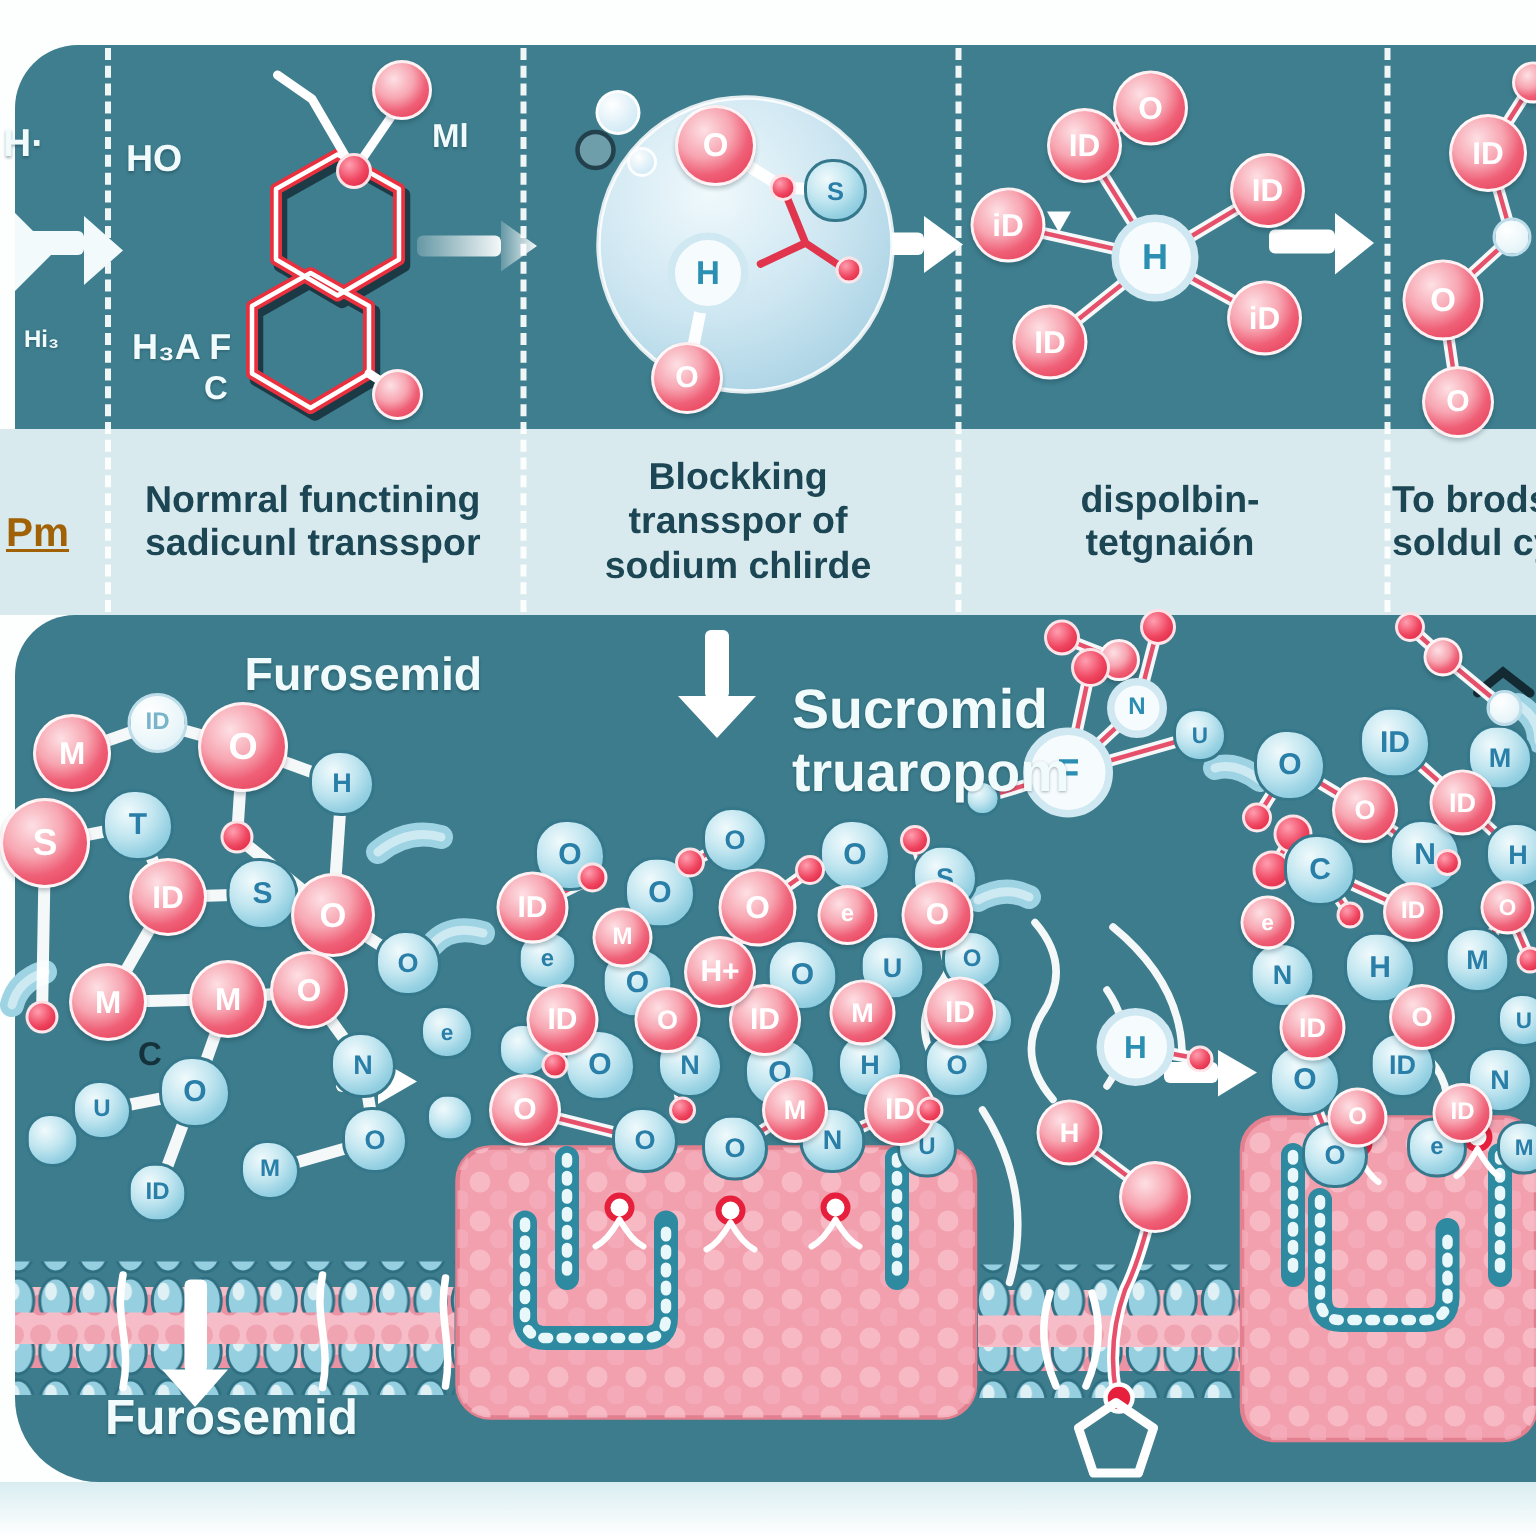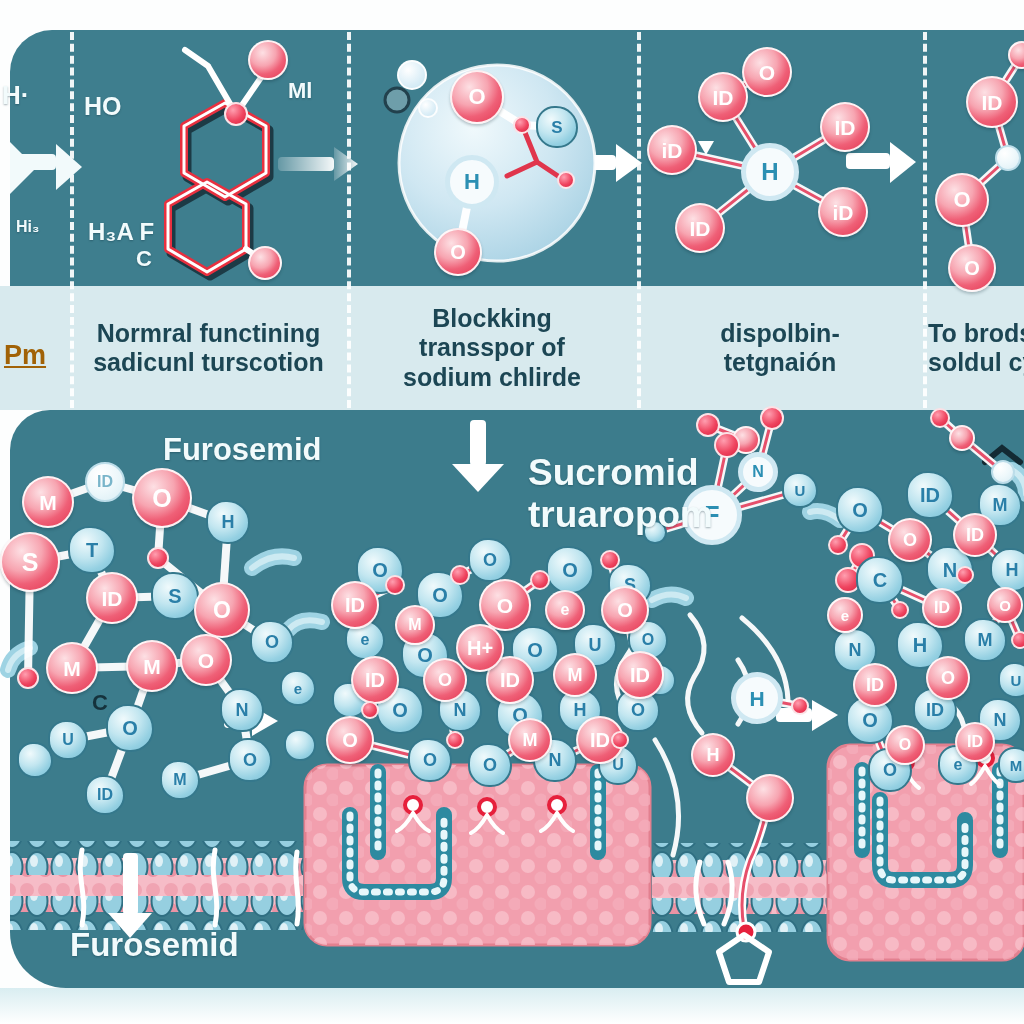--- a/index.html
+++ b/index.html
@@ -528,21 +528,21 @@
 
   <div class="lbl white" style="left:2px;top:80px;font-size:26px">H·</div>
   <div class="lbl white" style="left:16px;top:218px;font-size:16px">Hi₃</div>
   <div class="lbl white" style="left:84px;top:92px;font-size:25px">HO</div>
   <div class="lbl white" style="left:288px;top:78px;font-size:22px">Ml</div>
   <div class="lbl white" style="left:88px;top:218px;font-size:24px">H₃A F</div>
   <div class="lbl white" style="left:136px;top:246px;font-size:22px">C</div>
 
   <div class="lbl dark" style="left:4px;top:340px;font-size:27px">Pm</div>
   <div class="cap" style="left:70px;width:277px">Normral functining
-sadicunl turscotion</div>
+sadicunl transspor</div>
   <div class="cap" style="left:347px;width:290px">Blockking
 transspor of
 sodium chlirde</div>
   <div class="cap" style="left:637px;width:286px">dispolbin-
 tetgnaión</div>
   <div class="cap" style="left:928px;width:120px;justify-content:flex-start;text-align:left">To brods
 soldul cy</div>
 
   <div class="lbl white" style="left:163px;top:432px;font-size:31px">Furosemid</div>
   <div class="lbl white" style="left:528px;top:452px;font-size:37px">Sucromid

